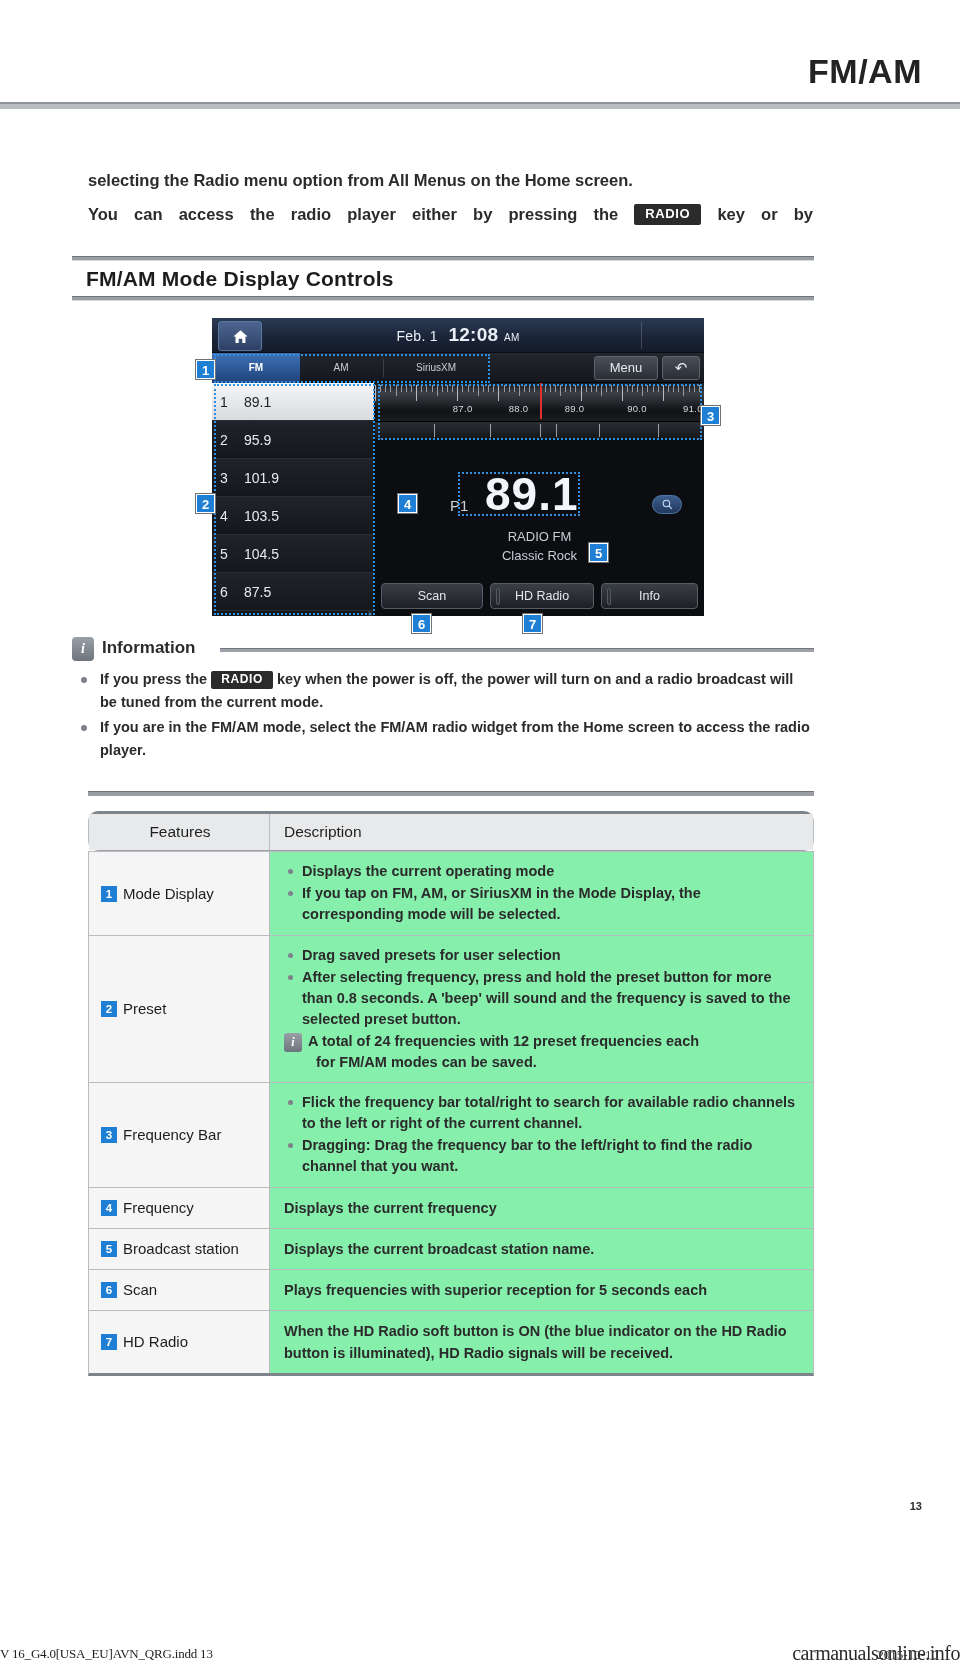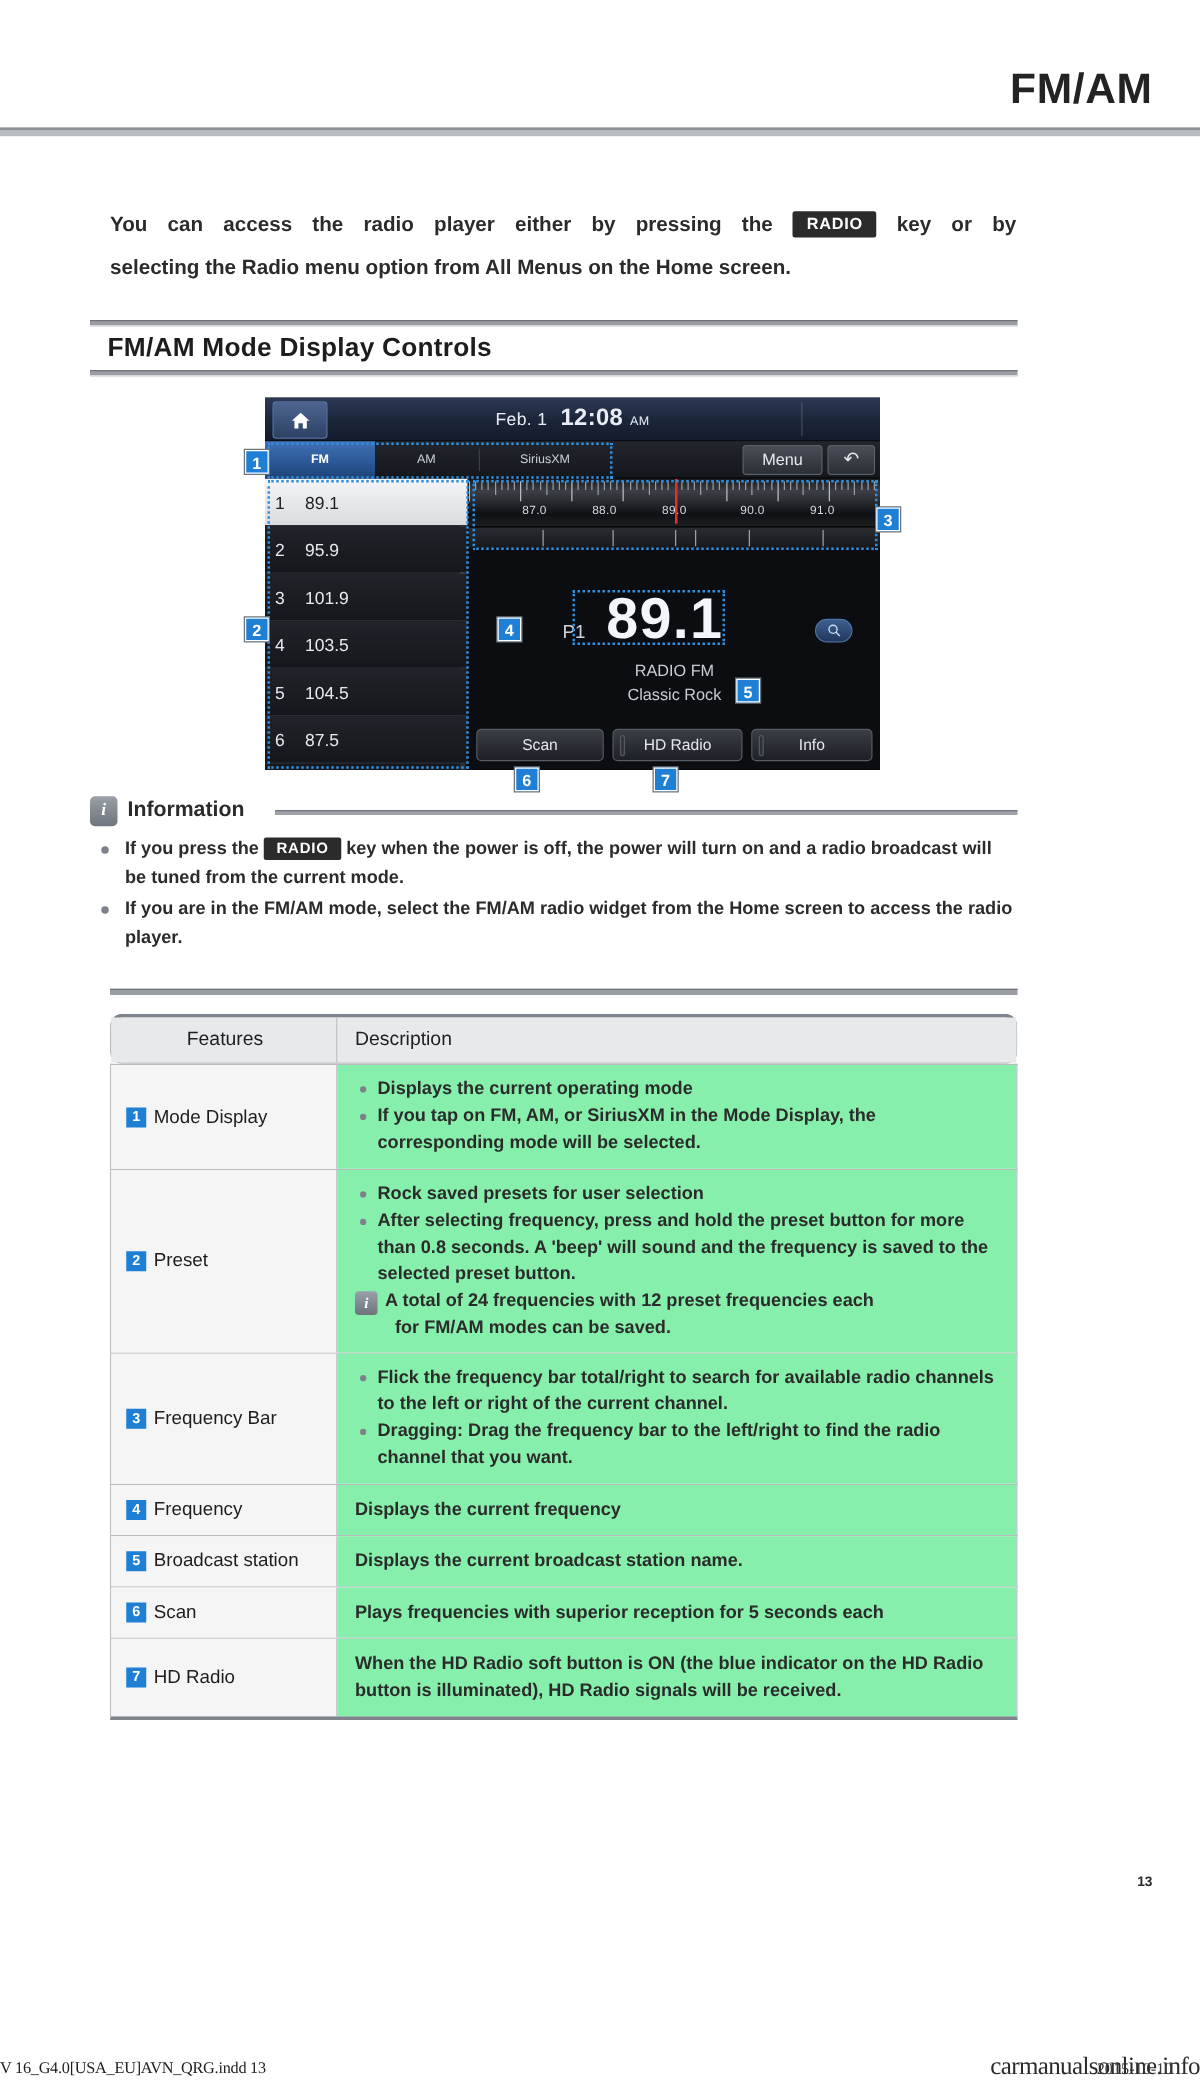--- a/index.html
+++ b/index.html
@@ -157,20 +157,21 @@
     overflow: hidden;
   }
   .ticks { position: absolute; left: 0; top: 2px; width: 100%; height: 16px; }
   .ticks i {
     position: absolute; top: 0; width: 1px; background: #b9bdc3;
   }
   .fb-labels { position: absolute; left: 0; top: 20px; width: 100%; height: 14px; }
   .fb-labels span {
     position: absolute; font-size: 9.5px; color: #d6d9de; transform: translateX(-50%);
     letter-spacing: .3px;
+    margin-left: 35px;
   }
   .fb-needle {
     position: absolute; left: 50%; top: 0; width: 2px; height: 36px; background: #e03030;
   }
   .fb-lower {
     position: absolute; left: 0; bottom: 0; width: 100%; height: 18px;
     background: linear-gradient(180deg,#2a2d32 0%,#15171b 100%);
     border-top: 1px solid #000;
   }
   .fb-lower i { position: absolute; top: 2px; width: 1px; height: 13px; background: #9ba0a7; }
@@ -329,26 +330,26 @@
 <body>
 
 <div class="page">
 
   <div class="page-header">
     <div class="title">FM/AM</div>
   </div>
   <div class="header-rule"></div>
 
   <div class="intro">
+    <span class="line">selecting the Radio menu option from All Menus on the Home screen.</span>
     <span class="line l1">
       <span>You  can  access  the  radio  player  either  by  pressing  the</span>
       <span class="keycap">RADIO</span>
       <span>key  or  by</span>
     </span>
-    <span class="line">selecting the Radio menu option from All Menus on the Home screen.</span>
   </div>
 
   <div class="section-block">
     <div class="section-rule-top"></div>
     <div class="section-title">FM/AM Mode Display Controls</div>
     <div class="section-rule-bottom"></div>
   </div>
 
   <div class="device-wrap">
     <div class="device">
@@ -576,21 +577,21 @@
       </div>
     </div>
 
     <div class="trow">
       <div class="tcell-f">
         <span class="feat-label">
           <span class="nbadge">2</span><span>Preset</span>
         </span>
       </div>
       <div class="tcell-d">
-        <div class="d-bullet">Rock saved presets for user selection</div>
+        <div class="d-bullet">Drag saved presets for user selection</div>
         <div class="d-bullet">After selecting frequency, press and hold the preset button for more than 0.8 seconds. A 'beep' will sound and the frequency is saved to the selected preset button.</div>
         <div class="d-note">
           <span class="ni">i</span>
           <span class="nl">A total of 24 frequencies with 12 preset frequencies each</span>
           <span class="nl" style="padding-left:8px">for FM/AM modes can be saved.</span>
         </div>
       </div>
     </div>
 
     <div class="trow">

